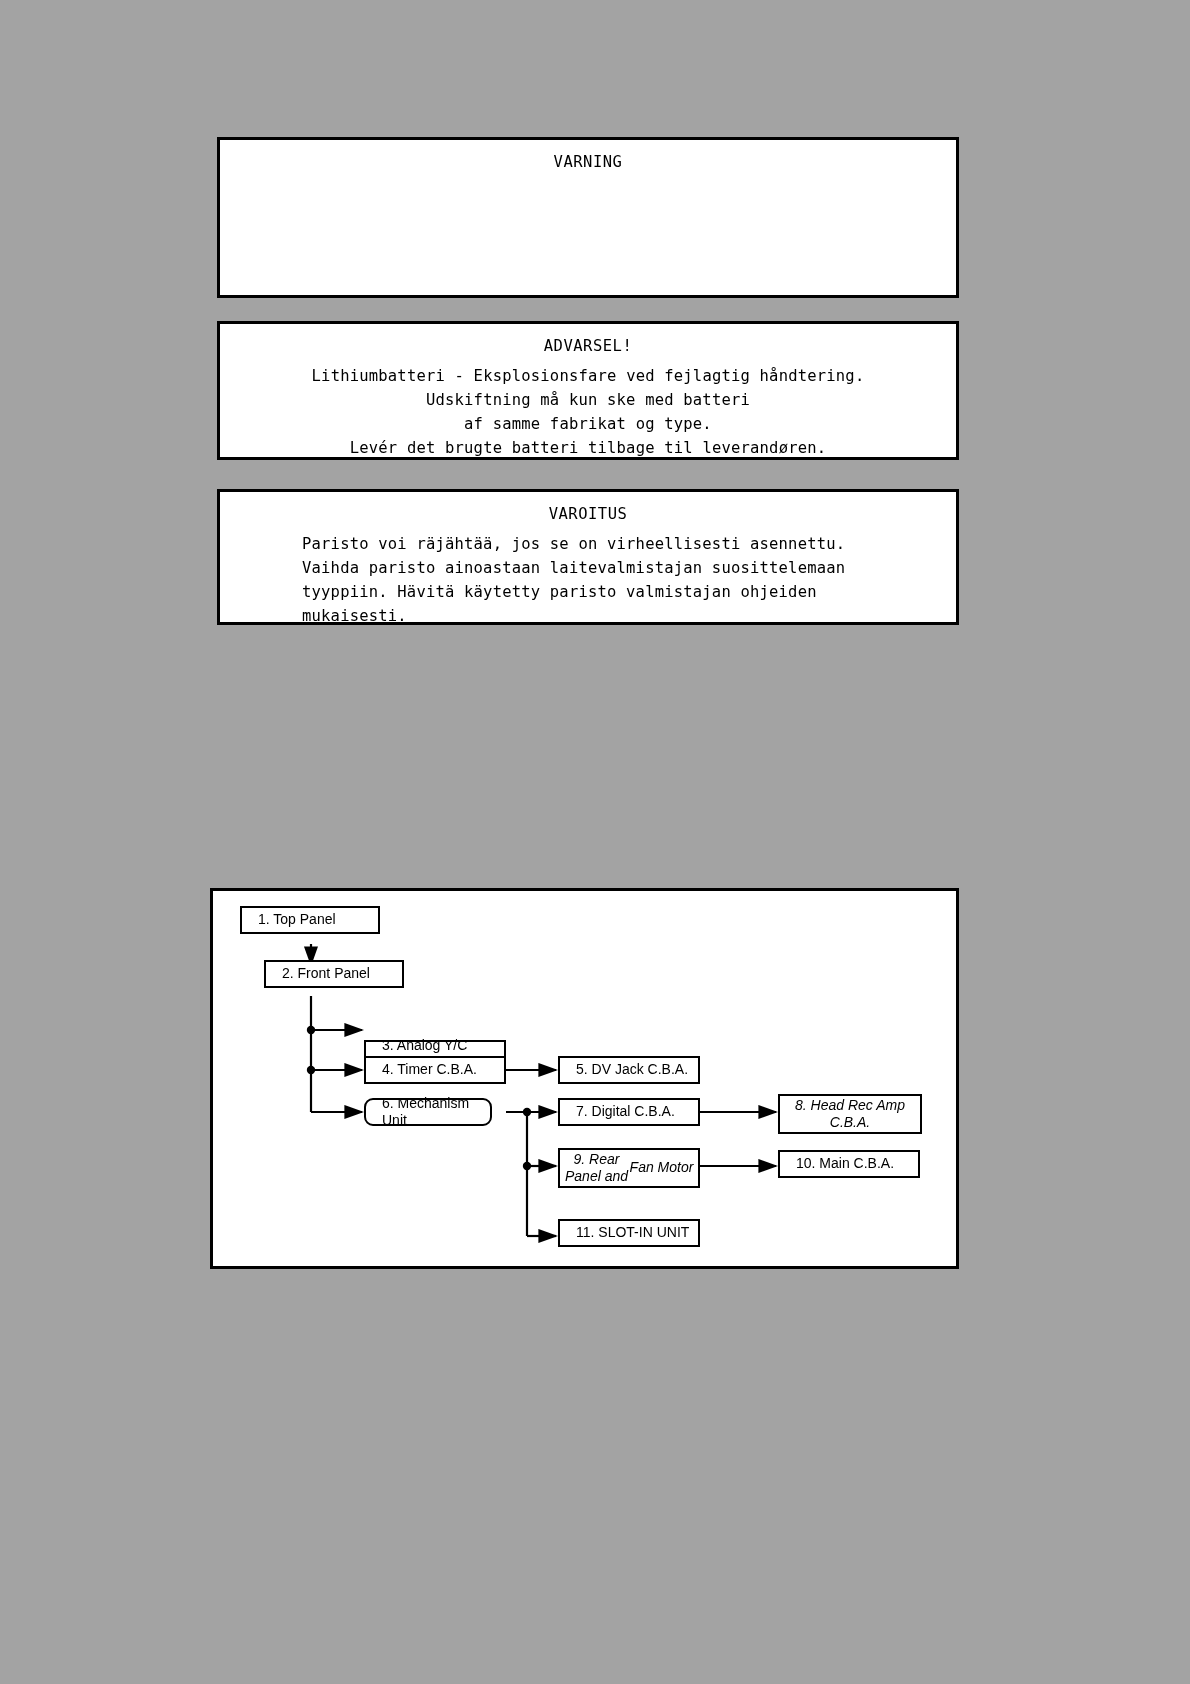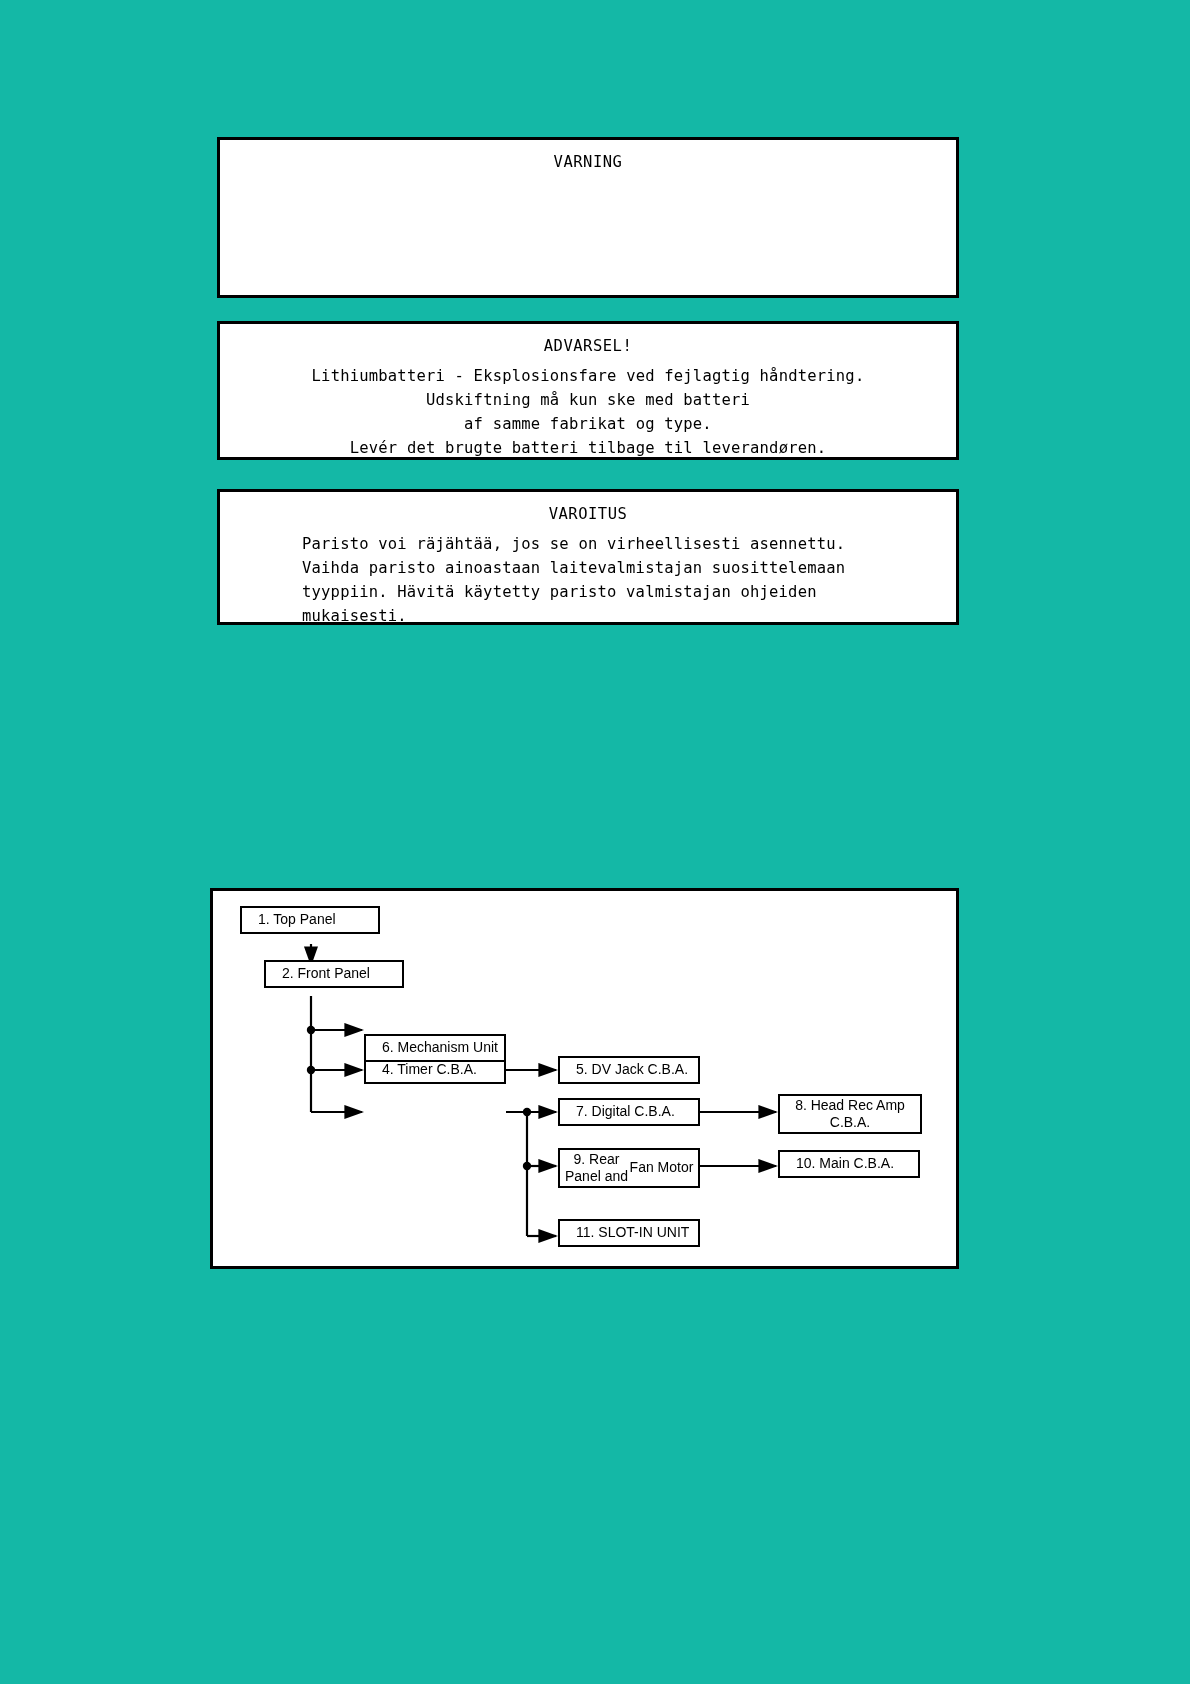--- a/index.html
+++ b/index.html
@@ -4,21 +4,21 @@
 <style>
   html, body {
     margin: 0;
     padding: 0;
     background: #ffffff;
   }
   .page {
     position: relative;
     width: 1190px;
     height: 1684px;
-    background: #14b8a6;
+    background: #a3a3a3;
     overflow: hidden;
     font-family: "Liberation Sans", sans-serif;
   }
 
   
   .warn-box {
     position: absolute;
     border: 3px solid #000000;
     background: #ffffff;
     box-sizing: border-box;
@@ -76,20 +76,21 @@
     color: #000000;
     display: flex;
     align-items: center;
     line-height: 1.25;
   }
   .node-box.one-line { padding-left: 16px; }
   .node-box.two-line {
     justify-content: center;
     text-align: center;
     padding: 0 4px;
+    font-style: italic;
   }
   .node-label { display: block; width: 100%; }
   .node-box.one-line .node-label { text-align: left; }
 </style>
 </head>
 <body>
 
 <div class="page">
 
   <div class="warn-box" id="box-varning">
@@ -171,21 +172,21 @@
   </div>
 
   <div class="node-box one-line" style="left:364px; top:1056px; width:142px; height:28px;">
     <span class="node-label">4. Timer C.B.A.</span>
   </div>
 
   <div class="node-box one-line" style="left:558px; top:1056px; width:142px; height:28px;">
     <span class="node-label">5. DV Jack C.B.A.</span>
   </div>
 
-  <div class="node-box one-line" style="left:364px; top:1034px; width:142px; height:28px;">
+  <div class="node-box one-line" style="left:364px; top:1098px; width:128px; height:28px;border-radius:9px;">
     <span class="node-label">6. Mechanism Unit</span>
   </div>
 
   <div class="node-box one-line" style="left:558px; top:1098px; width:142px; height:28px;">
     <span class="node-label">7. Digital C.B.A.</span>
   </div>
 
   <div class="node-box two-line" style="left:778px; top:1094px; width:144px; height:40px; flex-direction:column; justify-content:center;">
     <span class="node-label">8. Head Rec Amp</span>
     <span class="node-label">C.B.A.</span>

